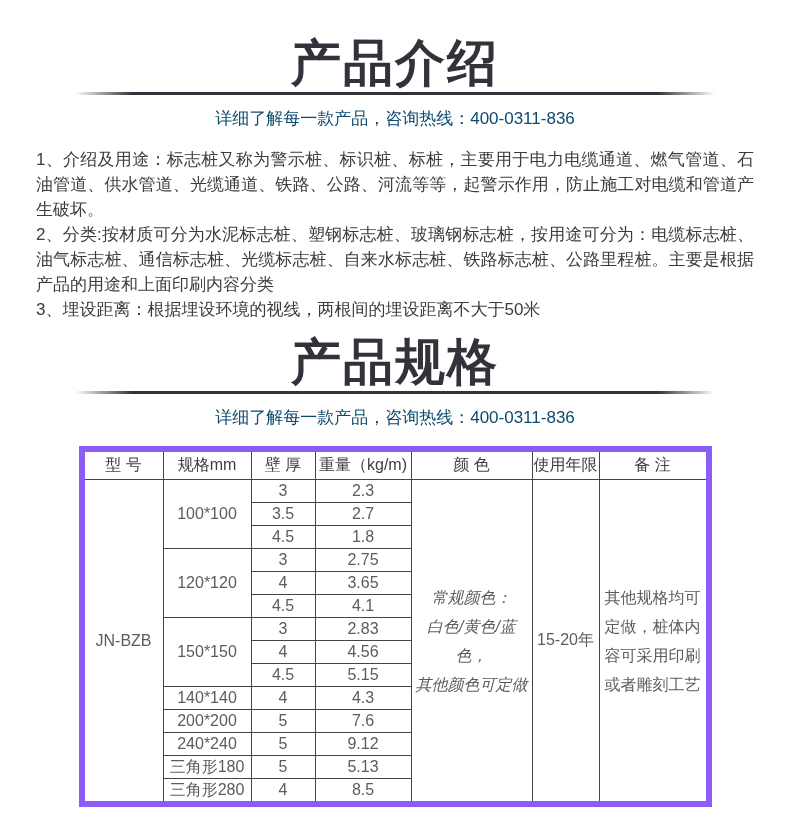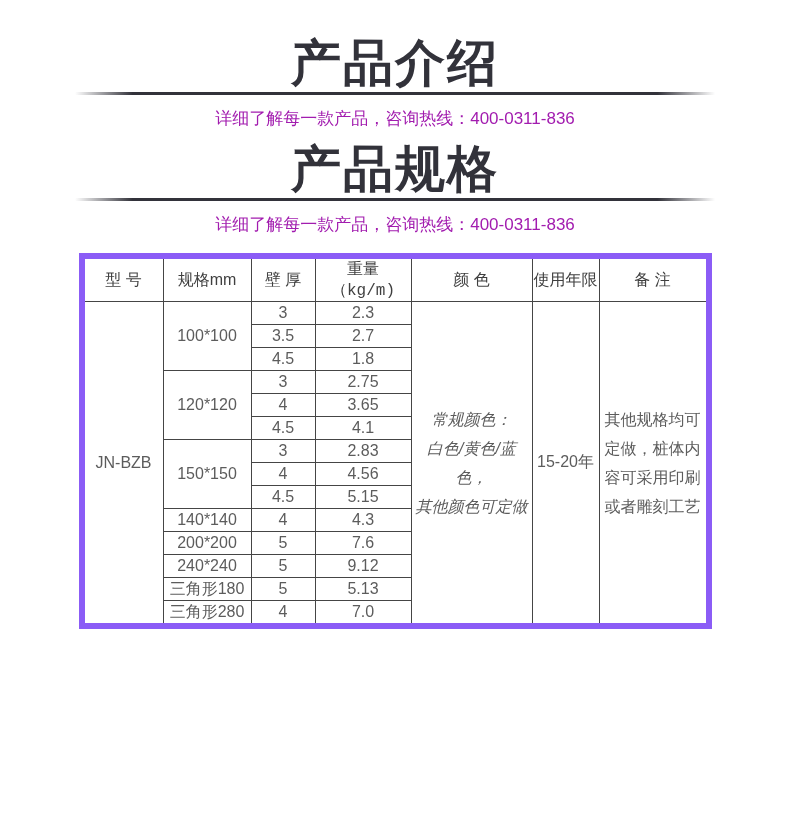--- a/index.html
+++ b/index.html
@@ -33,21 +33,21 @@
       rgba(50,50,58,0) 0%,
       #32323a 9%,
       #32323a 91%,
       rgba(50,50,58,0) 100%);
   }
   .subtitle {
     margin-top: 14px;
     text-align: center;
     font-size: 17px;
     line-height: 20px;
-    color: #a21caf;
+    color: #0c4a6e;
   }
   .paragraphs {
     width: 718px;
     margin: 18px auto 0;
     font-size: 17px;
     line-height: 25px;
     color: #3c3c3c;
     text-align: justify;
   }
   .paragraphs p { margin: 0; }
@@ -71,21 +71,21 @@
     height: 27px;
     font-weight: 400;
     font-size: 16px;
     color: #3f3f3f;
     background: #ffffff;
   }
   .spec-table td { height: 22px; }
   .col-model   { width: 78px; }
   .col-spec    { width: 87px; }
   .col-thick   { width: 63px; }
-  .col-weight  { width: 95px; font-family: Liberation Mono, monospace; }
+  .col-weight  { width: 95px; }
   .col-color   { width: 120px; }
   .col-life    { width: 66px; }
   .col-remark  { width: 106px; border-radius: 6px; }
   .cell-color {
     white-space: pre-line;
     line-height: 29px;
     font-style: italic;
   }
   .cell-remark {
     text-align: left;
@@ -95,20 +95,25 @@
 </style>
 </head>
 <body>
 
 <div class="page">
 
   <div class="section-intro">
     <h1 class="page-title">产品介绍</h1>
     <div class="title-rule"></div>
     <div class="subtitle">详细了解每一款产品，咨询热线：400-0311-836</div>
+    <div class="paragraphs">
+      <p>1、介绍及用途：标志桩又称为警示桩、标识桩、标桩，主要用于电力电缆通道、燃气管道、石油管道、供水管道、光缆通道、铁路、公路、河流等等，起警示作用，防止施工对电缆和管道产生破坏。</p>
+      <p>2、分类:按材质可分为水泥标志桩、塑钢标志桩、玻璃钢标志桩，按用途可分为：电缆标志桩、油气标志桩、通信标志桩、光缆标志桩、自来水标志桩、铁路标志桩、公路里程桩。主要是根据产品的用途和上面印刷内容分类</p>
+      <p>3、埋设距离：根据埋设环境的视线，两根间的埋设距离不大于50米</p>
+    </div>
   </div>
 
   <div class="section-specs">
     <h1 class="page-title">产品规格</h1>
     <div class="title-rule"></div>
     <div class="subtitle">详细了解每一款产品，咨询热线：400-0311-836</div>
 
     <table class="spec-table">
       <thead>
         <tr>
@@ -183,19 +188,19 @@
             <td>9.12</td>
           </tr>
           <tr>
             <td>三角形180</td>
             <td>5</td>
             <td>5.13</td>
           </tr>
           <tr>
             <td>三角形280</td>
             <td>4</td>
-            <td>7.0</td>
+            <td>8.5</td>
           </tr>
         </tbody>
     </table>
   </div>
 
 </div>
 
 </body></html>

